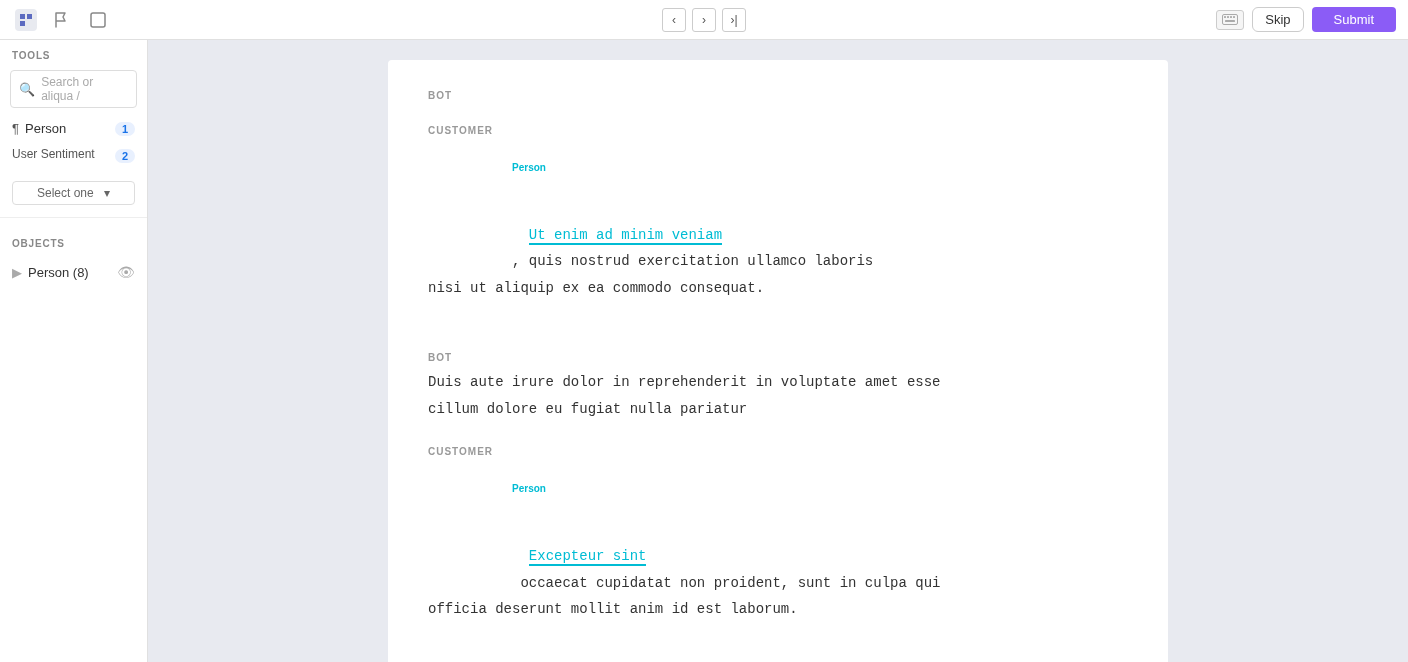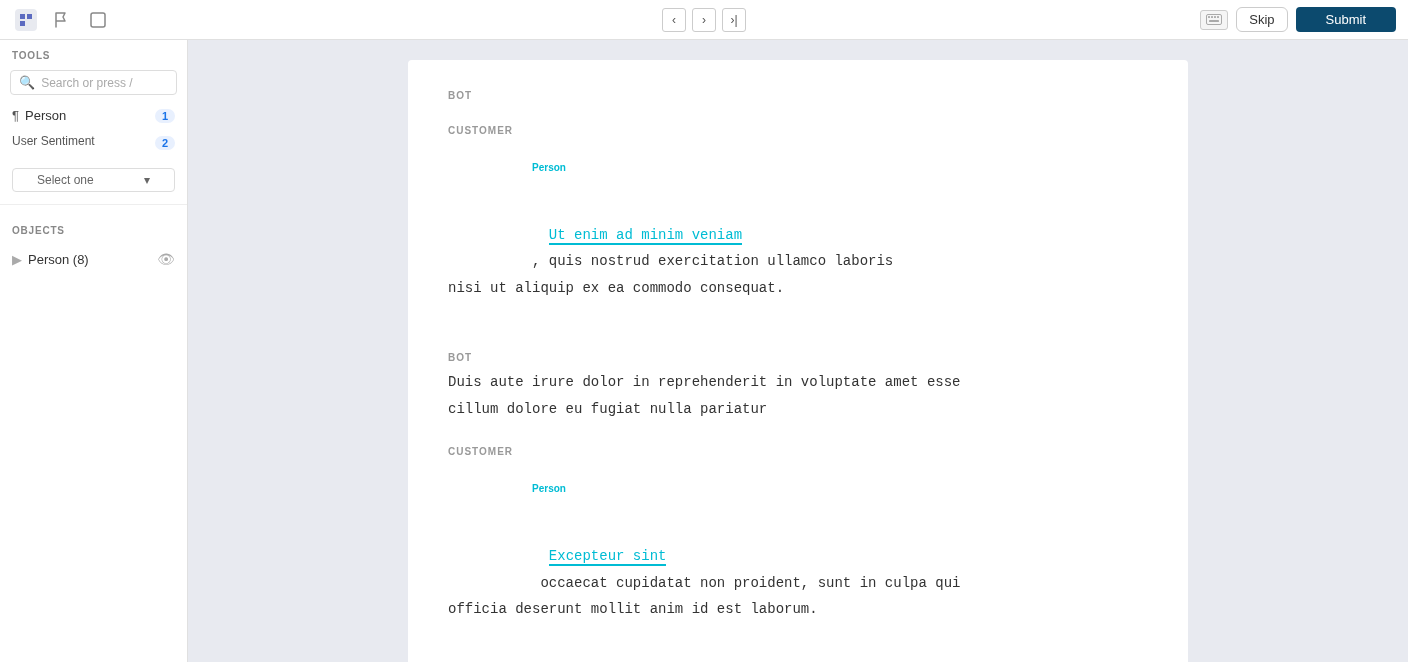--- a/index.html
+++ b/index.html
@@ -80,40 +80,40 @@
     .skip-btn {
       background: none;
       border: 1px solid #ccc;
       border-radius: 6px;
       padding: 4px 12px;
       cursor: pointer;
       font-size: 13px;
       color: #333;
     }
     .submit-btn {
-      background: #0c4a6e;
+      background: #8b5cf6;
       border: none;
       border-radius: 4px;
-      padding: 5px 30px;
+      padding: 5px 22px;
       cursor: pointer;
       font-size: 13px;
       color: #fff;
       font-weight: 500;
     }
 
     
     .main-layout {
       display: flex;
       flex: 1;
       overflow: hidden;
     }
 
     
     .sidebar {
-      width: 188px;
+      width: 148px;
       background: #fff;
       border-right: 1px solid #e0e0e0;
       flex-shrink: 0;
       display: flex;
       flex-direction: column;
       overflow-y: auto;
     }
     .section-header {
       font-size: 10px;
       font-weight: 700;
@@ -293,21 +293,21 @@
   </div>
 </div>
 
 <div class="main-layout">
 
   <div class="sidebar">
     <div class="section-header">TOOLS</div>
 
     <div class="search-box">
       <span class="search-icon-wrap">🔍</span>
-      <span class="search-input-display">Search or press /</span>
+      <span class="search-input-display">Search or aliqua /</span>
     </div>
 
     <div class="tool-item">
       <div class="tool-item-left">
         <span class="tool-icon">¶</span>
         <span>Person</span>
       </div>
       <span class="tool-badge">1</span>
     </div>
 

